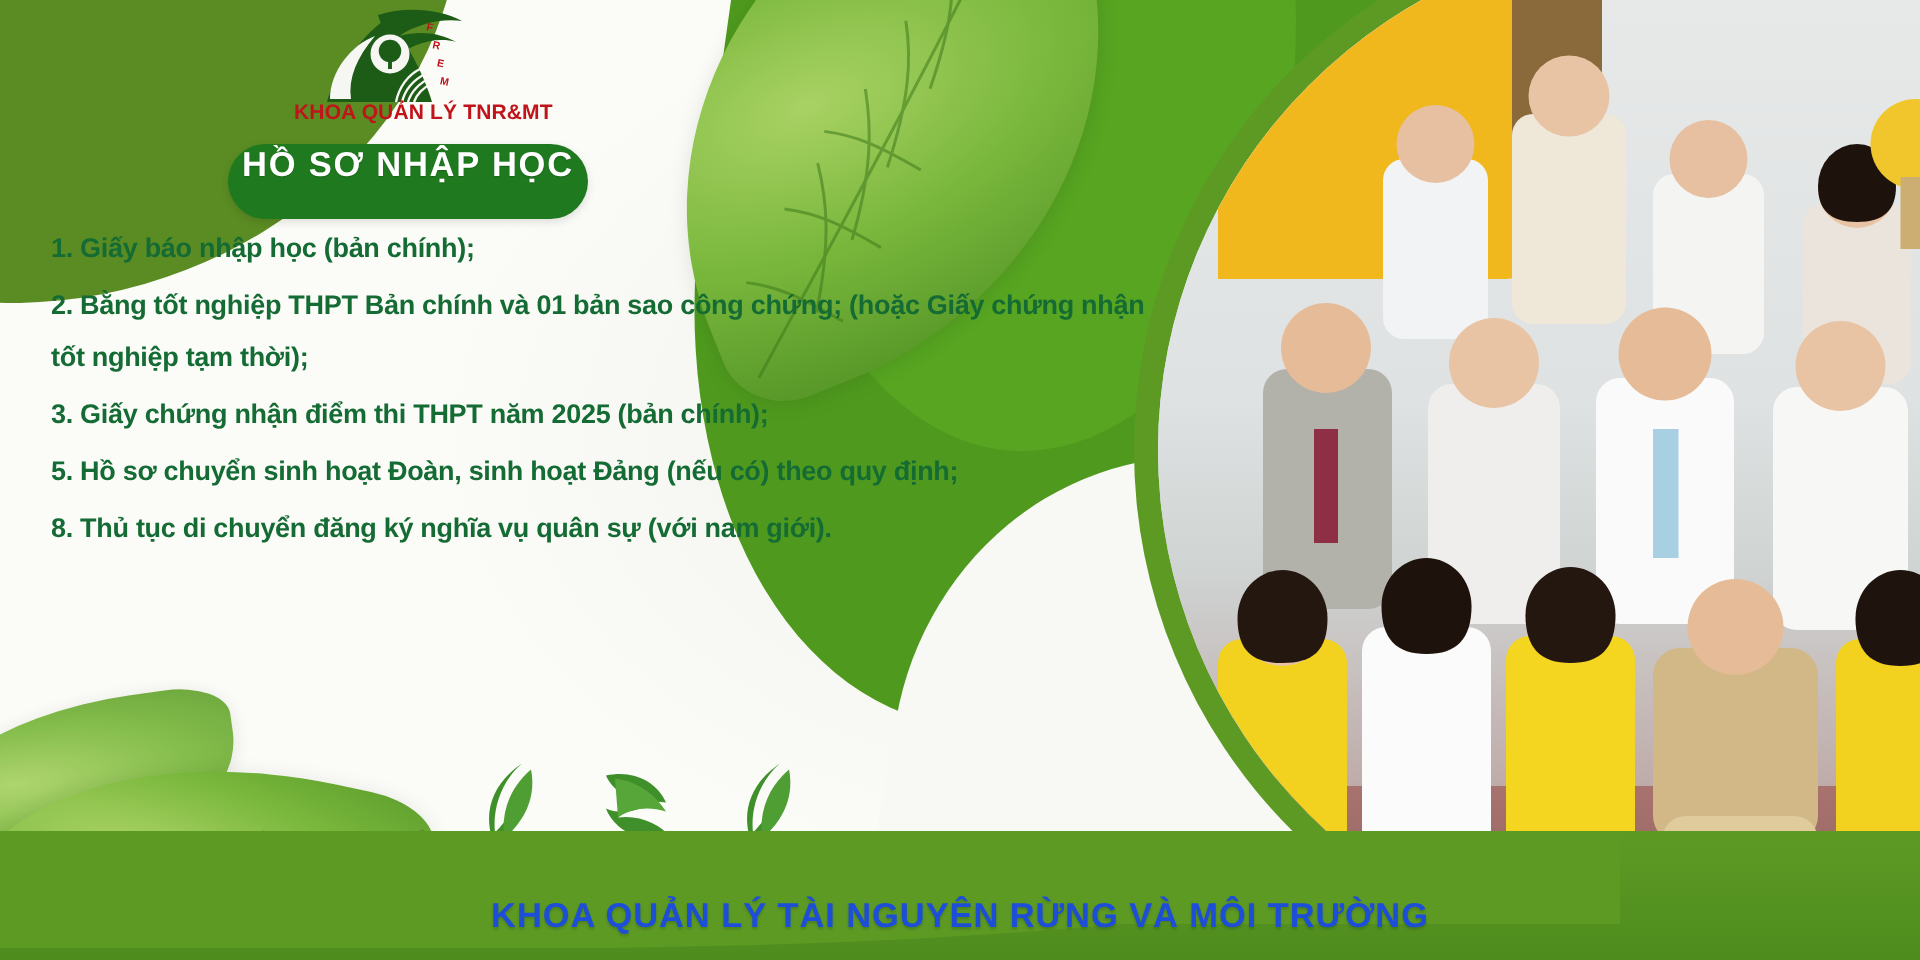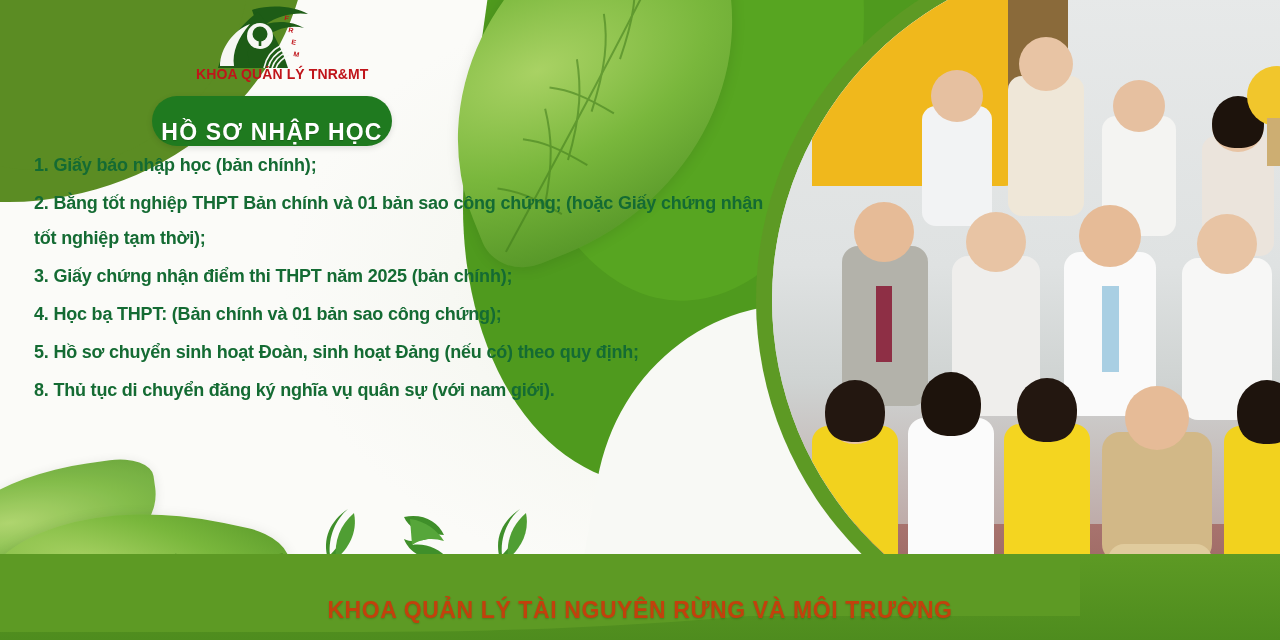--- a/index.html
+++ b/index.html
@@ -97,38 +97,38 @@
     position:absolute;left:-80px;top:-62px;width:1100px;height:140px;
     background:linear-gradient(180deg,#5d9a24 0%,#5d9a24 100%);
     border-radius:0 0 60% 0;
   }
   .bottombar-curve2{
     position:absolute;left:320px;top:-48px;width:760px;height:110px;
     background:#5d9a24;border-radius:50% 46% 0 0;
   }
   .bottom-text{
     position:absolute;left:0;right:0;bottom:16px;text-align:center;
-    color:#c2410c;font-weight:bold;font-size:23px;letter-spacing:.6px;
+    color:#1d4ed8;font-weight:bold;font-size:23px;letter-spacing:.6px;
     text-shadow:0 1px 2px rgba(0,0,0,.18);
     font-family:"Liberation Sans","DejaVu Sans",sans-serif;
   }
 
   
   .logo{position:absolute;left:208px;top:4px;width:104px;height:78px;}
   .logo-caption{
     position:absolute;left:196px;top:66px;width:128px;text-align:center;
     color:#c0141a;font-size:14px;font-weight:bold;letter-spacing:.1px;
     font-family:"Liberation Sans","DejaVu Sans",sans-serif;white-space:nowrap;
   }
 
   
   .title-pill{
     position:absolute;left:152px;top:96px;width:240px;height:50px;
     background:#1f7a1f;border-radius:26px;
-    display:flex;align-items:flex-end;justify-content:center;
+    display:flex;align-items:flex-start;justify-content:center;
     box-shadow:0 2px 6px rgba(0,0,0,.12);
   }
   .title-pill span{
     color:#ffffff;font-weight:bold;font-size:23px;letter-spacing:1.2px;
     font-family:"Liberation Sans","DejaVu Sans",sans-serif;
     text-shadow:0 1px 1px rgba(0,0,0,.2);
   }
 
   
   .doclist{
@@ -351,21 +351,20 @@
   <div class="logo-caption">KHOA QUẢN LÝ TNR&amp;MT</div>
 
   <div class="title-pill">
     <span>HỒ SƠ NHẬP HỌC</span>
   </div>
 
   <div class="doclist">
     <p class="doc-item">1. Giấy báo nhập học (bản chính);</p>
     <p class="doc-item">2. Bằng tốt nghiệp THPT Bản chính và 01 bản sao công chứng; (hoặc Giấy chứng nhận tốt nghiệp tạm thời);</p>
     <p class="doc-item">3. Giấy chứng nhận điểm thi THPT năm 2025 (bản chính);</p>
-    <p class="doc-item">4. Học bạ THPT: (Bản chính và 01 bản sao công chứng);</p>
     <p class="doc-item">5. Hồ sơ chuyển sinh hoạt Đoàn, sinh hoạt Đảng (nếu có) theo quy định;</p>
     <p class="doc-item">8. Thủ tục di chuyển đăng ký nghĩa vụ quân sự (với nam giới).</p>
   </div>
 
   <div class="motifs">
     <svg width="44" height="58" viewBox="0 0 44 58">
       <path d="M30 2 C12 14 4 32 10 52 C24 48 38 32 34 10 C30 26 20 40 12 48 C10 30 18 12 30 2 Z" fill="#3f8f2a"></path>
       <path d="M36 6 C22 18 16 34 18 52 C30 42 40 26 36 6 Z" fill="#4f9e33"></path>
     </svg>
     <svg width="52" height="58" viewBox="0 0 52 58">

